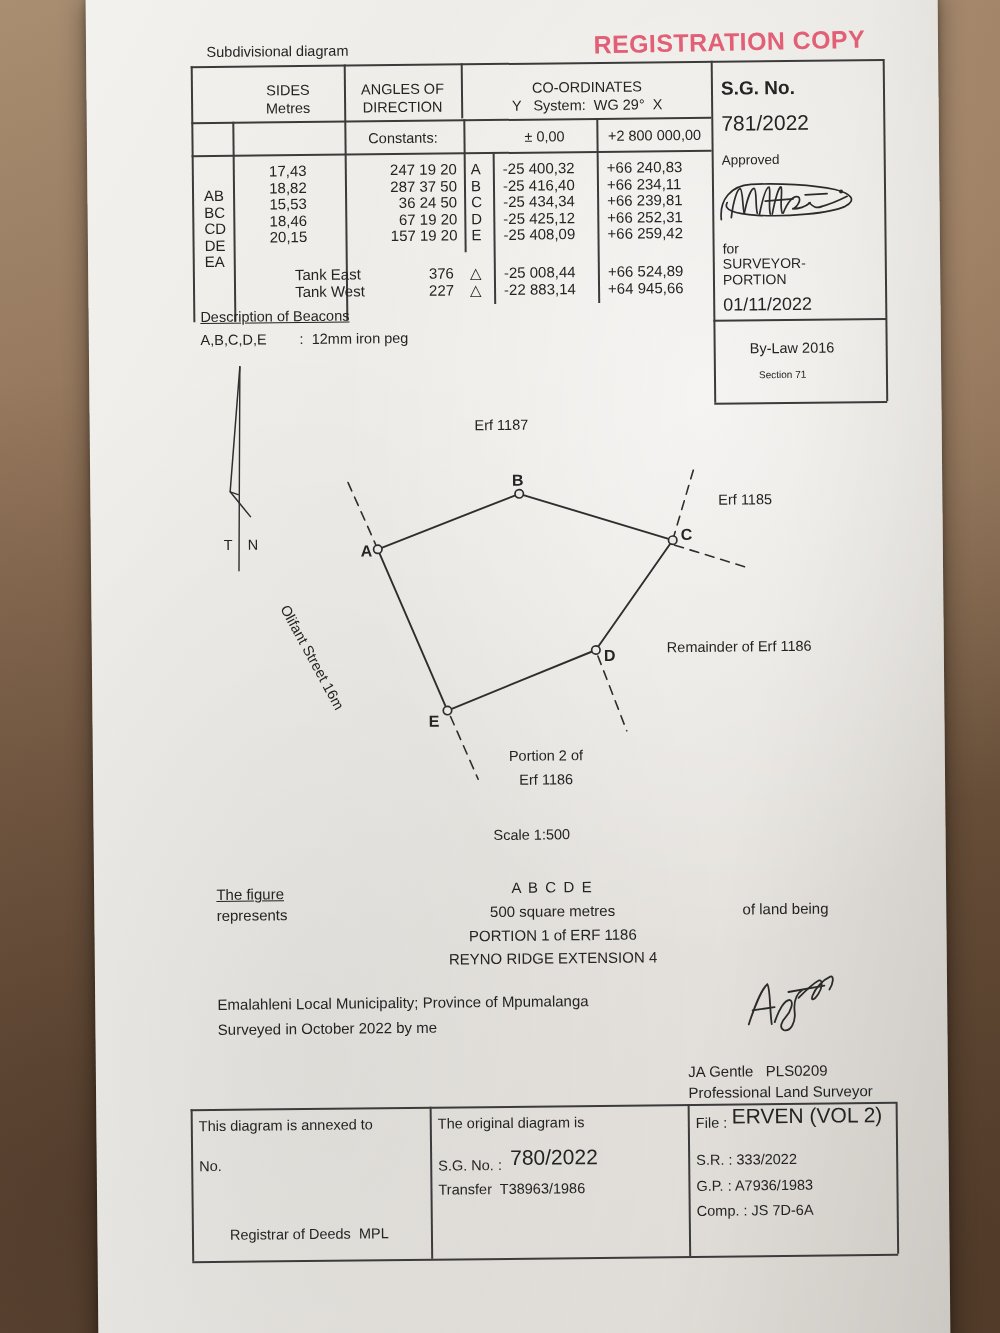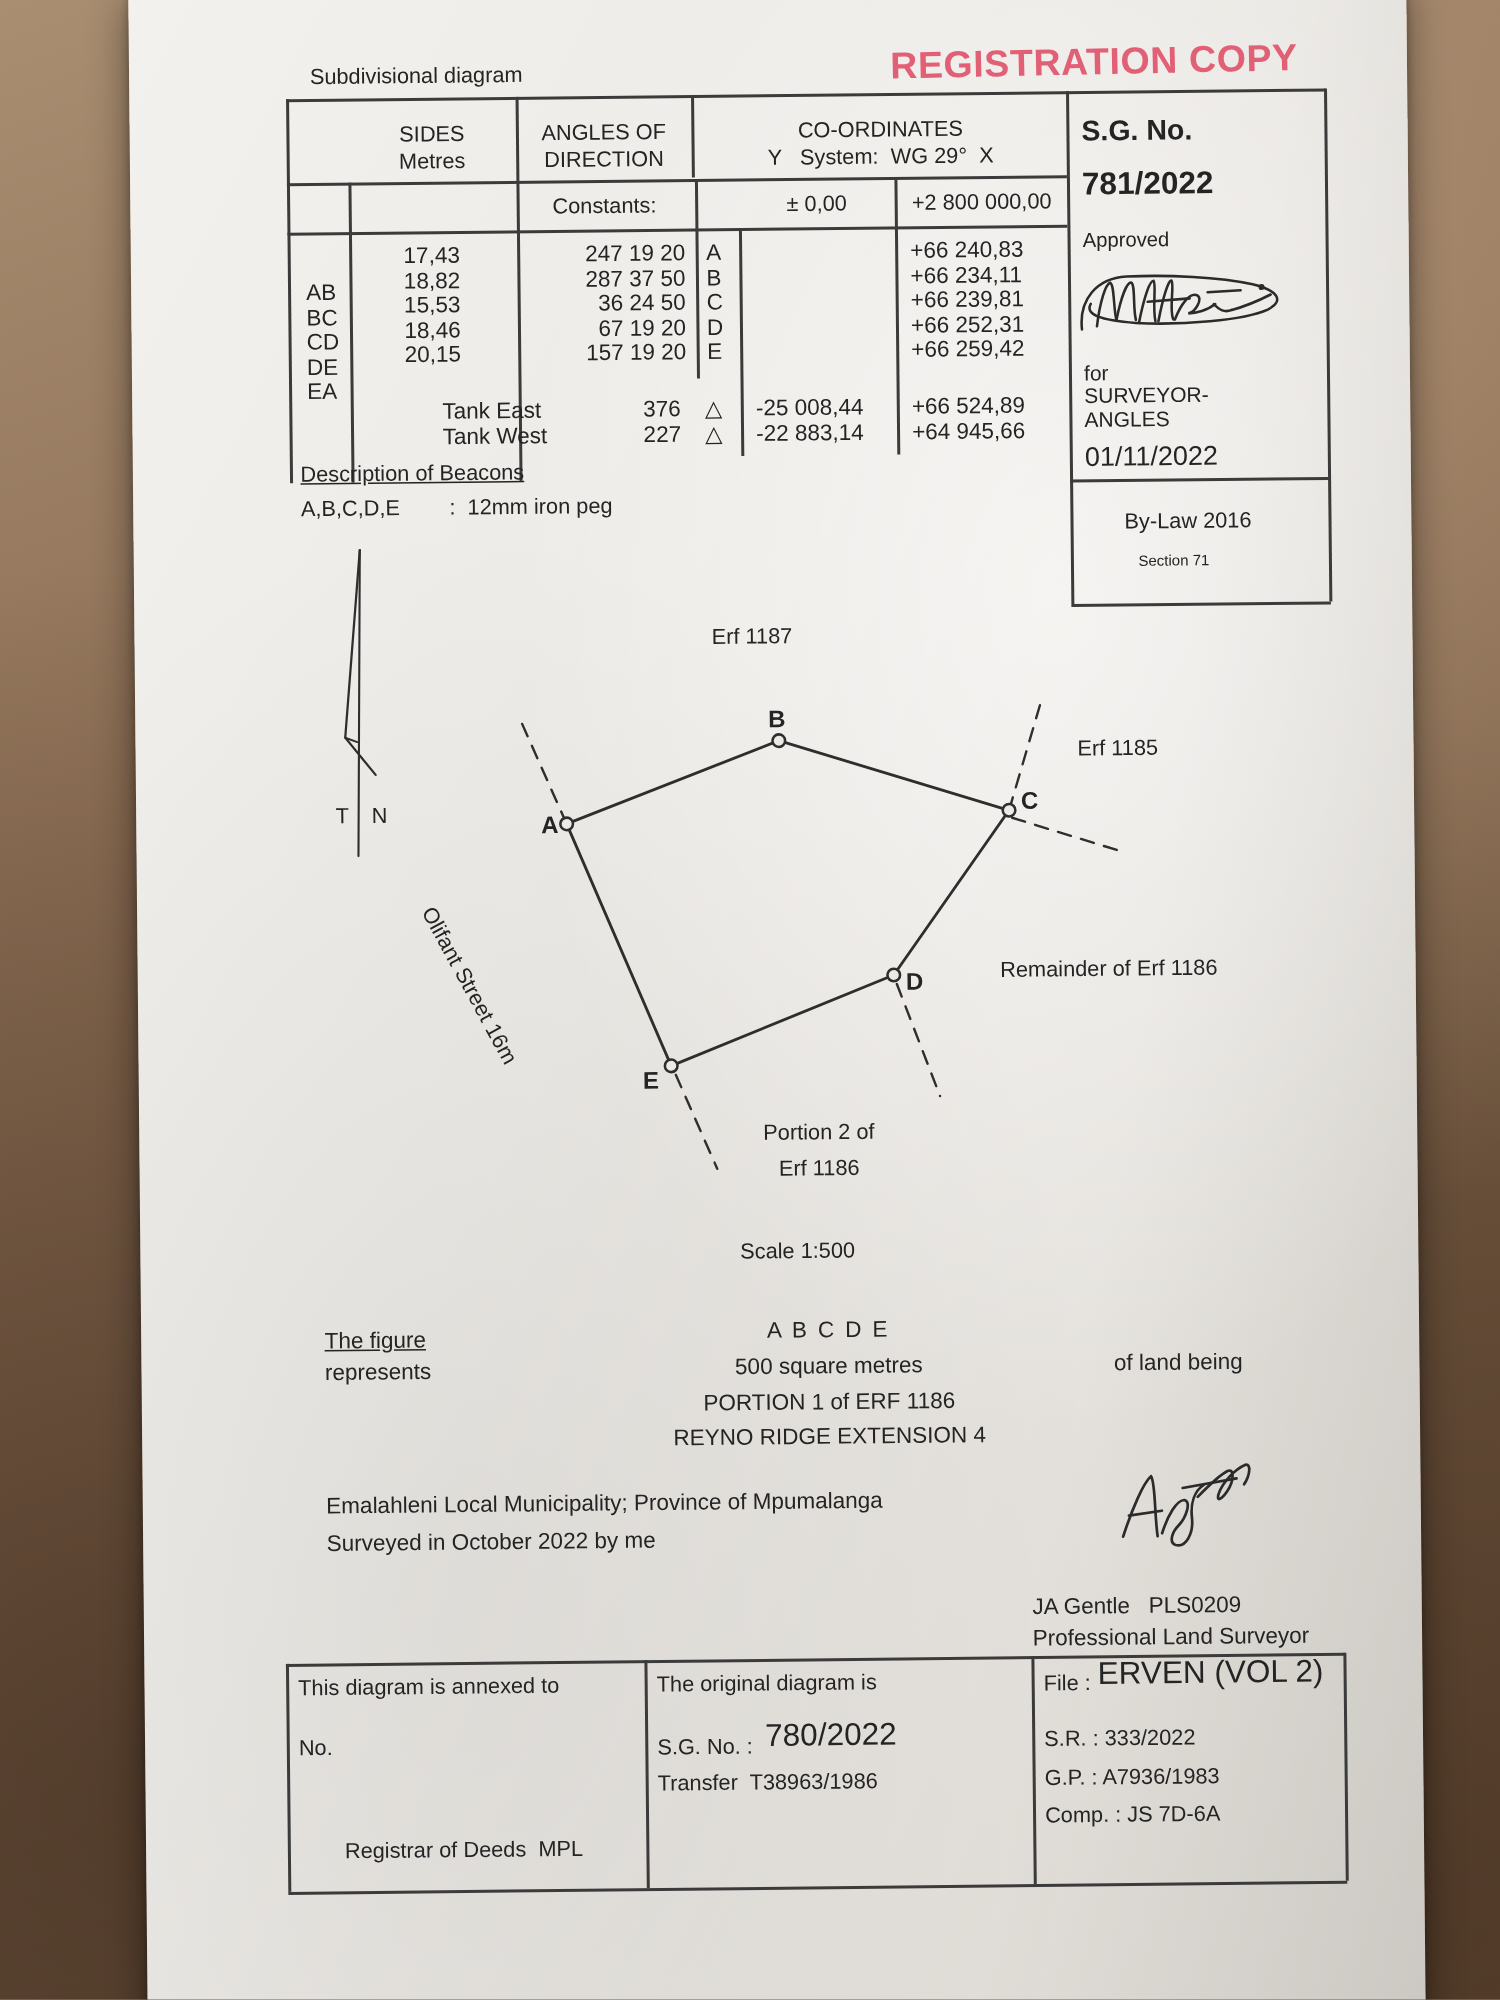--- a/index.html
+++ b/index.html
@@ -52,21 +52,21 @@
   #reg-copy{
     left:600px;top:30px;font-size:25px;font-weight:bold;letter-spacing:.4px;
     color:#e2566e;transform:rotate(-0.6deg);opacity:.93;
   }
   
   .th{font-size:14.5px;text-align:center;}
   
   .mono-col{font-size:15px;line-height:16.6px;white-space:pre;}
   
   #sg-label{left:727px;top:80px;font-size:19px;font-weight:bold;}
-  #sg-num{left:727px;top:114px;font-size:21px;font-weight:bold;}
+  #sg-num{left:727px;top:114px;font-size:21px;}
   #approved{left:727px;top:155px;font-size:13.5px;}
   #for-lbl{left:727px;top:243px;font-size:14px;}
   #sg-gen{left:727px;top:258px;font-size:14px;line-height:16px;}
   #sg-date{left:727px;top:297px;font-size:18px;}
   #bylaw{left:753px;top:343px;font-size:14.5px;}
   #section{left:762px;top:372px;font-size:10px;}
   
   #beacon-head{left:204px;top:306px;font-size:14.5px;text-decoration:underline;}
   #beacon-list{left:204px;top:329px;font-size:14.5px;}
   #beacon-desc{left:303px;top:329px;font-size:14.5px;}
@@ -135,20 +135,25 @@
   <div class="lbl mono-col ink" id="col-angles" style="left:350px;top:161px;width:112px;text-align:right;">247 19 20
 287 37 50
 36 24 50
 67 19 20
 157 19 20</div>
   <div class="lbl mono-col ink" id="col-points" style="left:476px;top:161px;">A
 B
 C
 D
 E</div>
+  <div class="lbl mono-col ink" id="col-y" style="left:508px;top:161px;width:90px;">-25 400,32
+-25 416,40
+-25 434,34
+-25 425,12
+-25 408,09</div>
   <div class="lbl mono-col ink" id="col-x" style="left:612px;top:161px;width:100px;">+66 240,83
 +66 234,11
 +66 239,81
 +66 252,31
 +66 259,42</div>
 
   <div class="lbl mono-col ink" id="col-trig-name" style="left:299px;top:265px;">Tank East
 Tank West</div>
   <div class="lbl mono-col ink" id="col-trig-num" style="left:398px;top:265px;width:60px;text-align:right;">376
 227</div>
@@ -176,21 +181,21 @@
         <path d="M92 38 C96 42, 99 44, 104 42"></path>
         <path d="M88 30 L110 29"></path>
         <path d="M104 42 C112 40, 122 36, 130 32"></path>
       </g>
       <circle cx="124" cy="27" r="2" fill="#2b2b2b"></circle>
     </svg>
   </div>
 
   <div class="lbl ink" id="for-lbl">for</div>
   <div class="lbl ink" id="sg-gen">SURVEYOR-
-ANGLES</div>
+PORTION</div>
   <div class="lbl ink" id="sg-date">01/11/2022</div>
   <div class="lbl ink" id="bylaw">By-Law 2016</div>
   <div class="lbl ink" id="section">Section 71</div>
 
   <div class="lbl ink" id="beacon-head">Description of Beacons</div>
   <div class="lbl ink" id="beacon-list">A,B,C,D,E</div>
   <div class="lbl ink" id="beacon-desc">:  12mm iron peg</div>
 
   <svg id="plan" style="position:absolute;left:0;top:0;width:1000px;height:1333px;pointer-events:none;">
 

